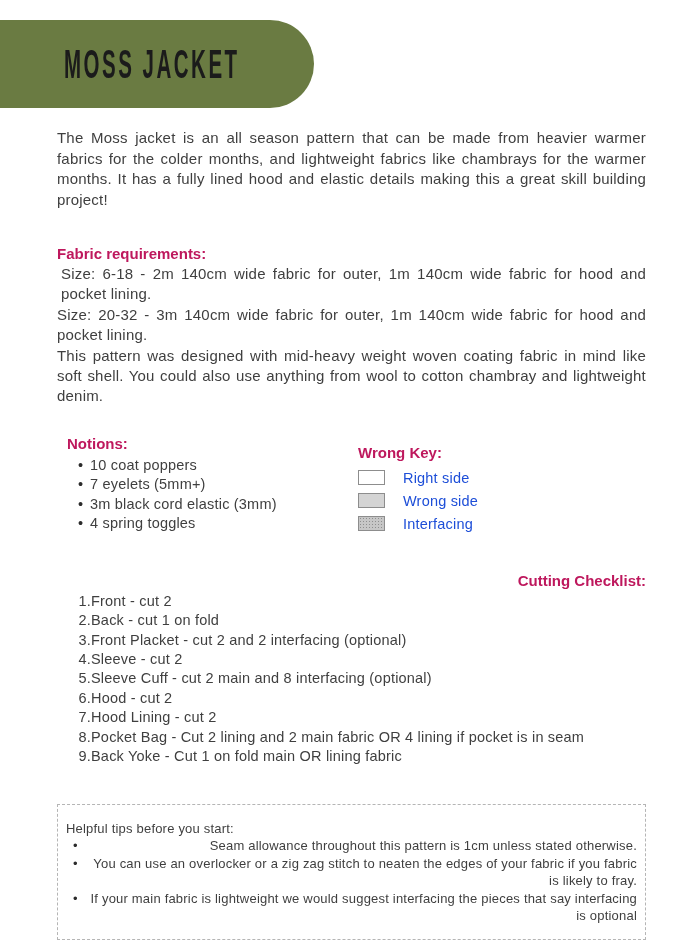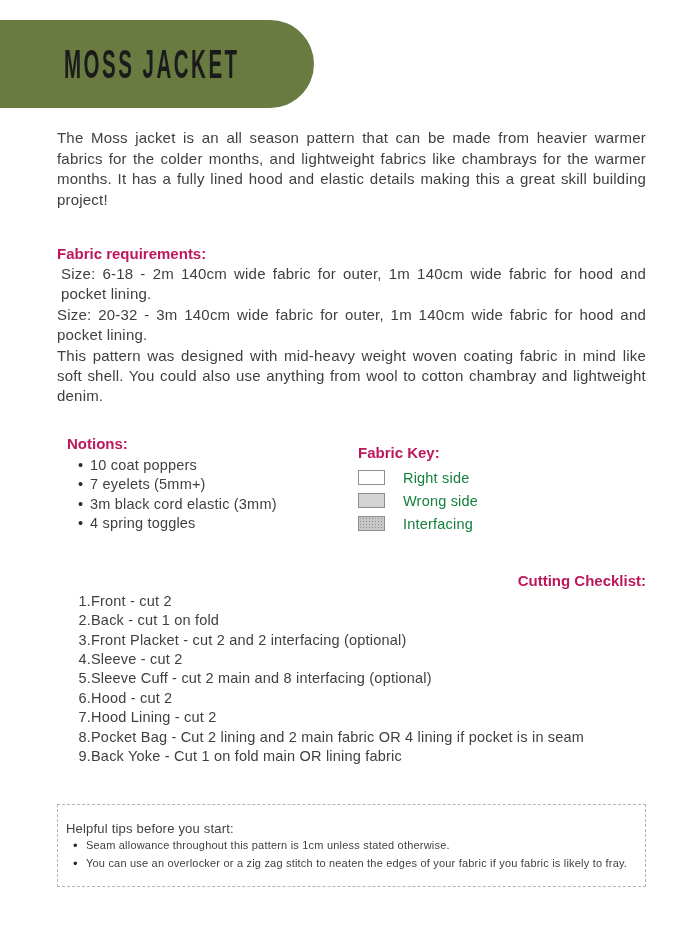--- a/index.html
+++ b/index.html
@@ -60,21 +60,21 @@
     width:27px;height:15px;border:1px solid #8d8d8d;box-sizing:border-box;
     flex:0 0 auto;
   }
   .swatch-white{background:#ffffff;}
   .swatch-light-gray{background:#d4d4d4;}
   .swatch-dotted-gray{
     background-color:#c7c7c7;
     background-image:radial-gradient(#8f8f8f 0.7px,transparent 1px);
     background-size:3px 3px;
   }
-  .key-label{margin-left:18px;font-size:14.5px;letter-spacing:0.2px;color:#15803d;}
+  .key-label{margin-left:18px;font-size:14.5px;letter-spacing:0.2px;color:#1d4ed8;}
 
   .cutting{margin-top:36px;}
   .cutting .section-heading{margin-left:10px;text-align:right;}
   ol.checklist{
     list-style:none;counter-reset:item;margin:1px 0 0 0;padding:0 0 0 10px;
   }
   ol.checklist li{
     counter-increment:item;
     font-size:14.5px;line-height:19.4px;letter-spacing:0.2px;
   }
@@ -82,21 +82,21 @@
     content:counter(item) ".";
     display:inline-block;width:24px;text-align:right;
   }
 
   .tips-box{
     margin-top:37px;border:1px dashed #b5b5b5;
     padding:15px 8px 14px 8px;box-sizing:border-box;width:589px;
   }
   .tips-heading{margin:0;font-size:13px;line-height:17.5px;letter-spacing:0.2px;}
   ul.tips-list{margin:0;}
-  ul.tips-list li{padding-left:20px;font-size:11px;line-height:17.5px;}
+  ul.tips-list li{padding-left:20px;font-size:13px;line-height:17.5px;text-align:right;}
   ul.tips-list li::before{left:7px;font-size:13px;}
 </style>
 </head>
 <body>
 
 <div class="page">
 
   <div class="banner">
     <span class="banner-title">MOSS JACKET</span>
   </div>
@@ -118,21 +118,21 @@
         <h2 class="section-heading">Notions:</h2>
         <ul class="bullet-list">
           <li>10 coat poppers</li>
           <li>7 eyelets (5mm+)</li>
           <li>3m black cord elastic (3mm)</li>
           <li>4 spring toggles</li>
         </ul>
       </section>
 
       <section class="col-key">
-        <h2 class="section-heading">Fabric Key:</h2>
+        <h2 class="section-heading">Wrong Key:</h2>
         <div class="key-row">
           <span class="swatch swatch-white"></span>
           <span class="key-label">Right side</span>
         </div>
         <div class="key-row">
           <span class="swatch swatch-light-gray"></span>
           <span class="key-label">Wrong side</span>
         </div>
         <div class="key-row">
           <span class="swatch swatch-dotted-gray"></span>
@@ -155,17 +155,18 @@
         <li>Pocket Bag - Cut 2 lining and 2 main fabric OR 4 lining if pocket is in seam</li>
         <li>Back Yoke - Cut 1 on fold main OR lining fabric</li>
       </ol>
     </section>
 
     <div class="tips-box">
       <p class="tips-heading">Helpful tips before you start:</p>
       <ul class="bullet-list tips-list">
         <li>Seam allowance throughout this pattern is 1cm unless stated otherwise.</li>
         <li>You can use an overlocker or a zig zag stitch to neaten the edges of your fabric if you fabric is likely to fray.</li>
+        <li>If your main fabric is lightweight we would suggest interfacing the pieces that say interfacing is optional</li>
       </ul>
     </div>
 
   </div>
 </div>
 
 </body></html>

